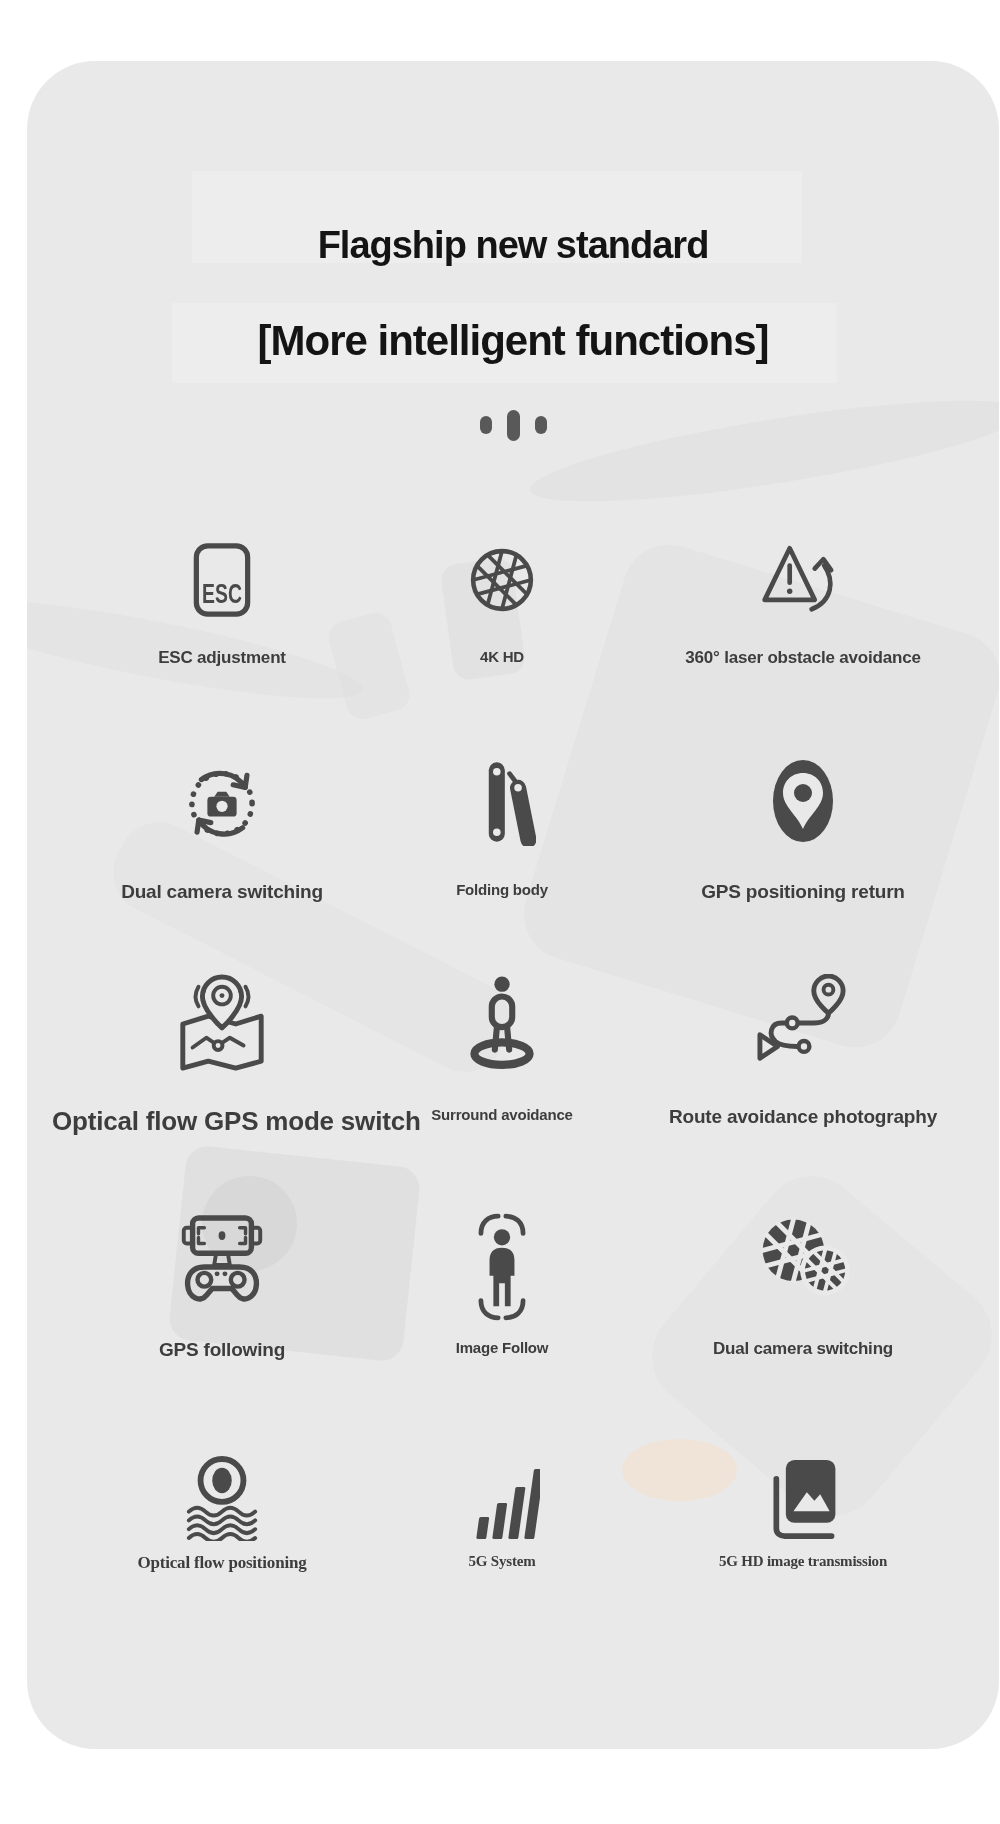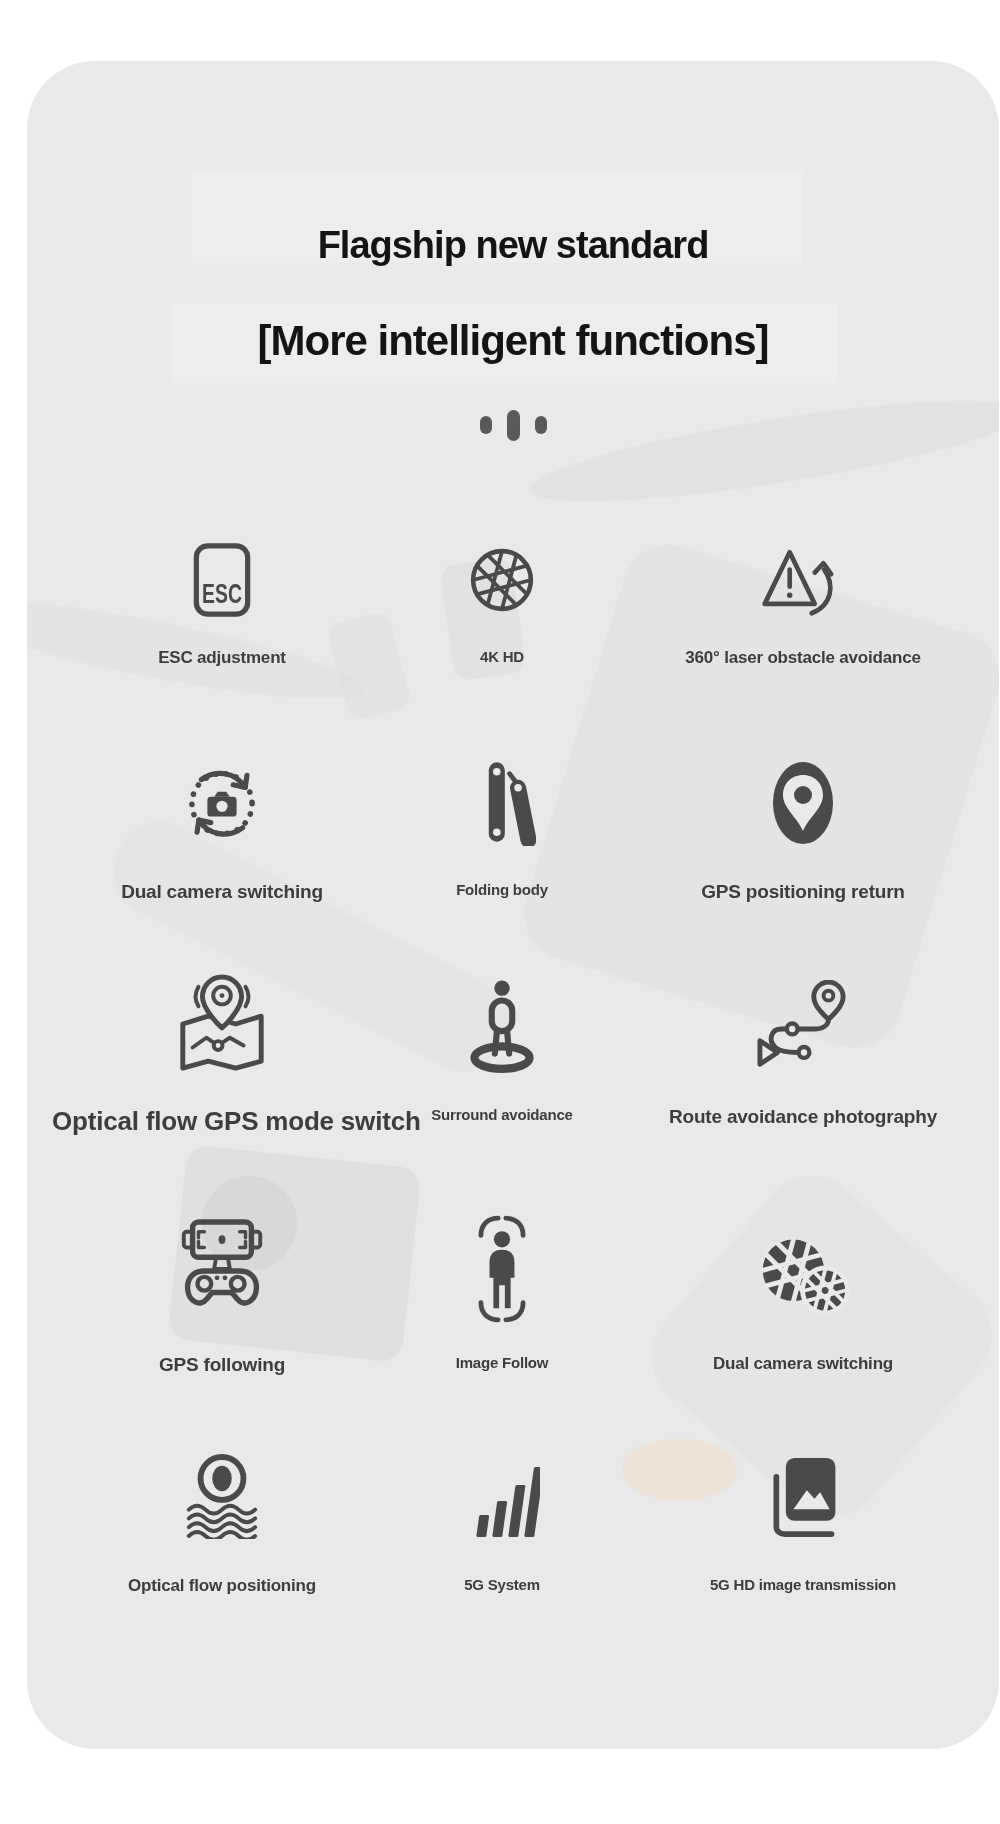--- a/index.html
+++ b/index.html
@@ -38,26 +38,26 @@
     position:absolute;left:0;top:347px;width:100%;height:34px;
     display:flex;align-items:center;justify-content:center;gap:15px;
   }
   .dot{background:#595959;border-radius:8px;}
   .dot-s{width:12px;height:18px;}
   .dot-m{width:13px;height:31px;}
 
   .cell{position:absolute;width:340px;text-align:center;}
   .c1{left:25px;} .c2{left:305px;} .c3{left:606px;}
   .r1{top:481px;} .r2{top:697px;} .r3{top:913px;} .r4{top:1149px;} .r5{top:1394px;}
-  .iconbox{display:flex;align-items:flex-end;justify-content:center;}
+  .iconbox{display:flex;align-items:flex-start;justify-content:center;}
   .r1 .iconbox{height:76px;} .r2 .iconbox{height:88px;} .r3 .iconbox{height:100px;}
   .r4 .iconbox{height:116px;} .r5 .iconbox{height:84px;}
   .lbl{font-weight:bold;color:#3d3d3d;white-space:nowrap;letter-spacing:-0.2px;}
   .r1 .lbl{margin-top:30px;text-align:center;} .r2 .lbl{margin-top:35px;} .r3 .lbl{margin-top:32px;}
-  .r4 .lbl{margin-top:28px;} .r5 .lbl{margin-top:37px;}
+  .r4 .lbl{margin-top:13px;} .r5 .lbl{margin-top:14px;font-family:Liberation Serif, serif;}
   .sz-sm{font-size:17px;} .sz-md{font-size:19px;} .sz-lg{font-size:15px;} .sz-xl{font-size:26px;}
   svg{display:block;}
 </style>
 </head>
 <body>
 
 <div class="card">
 
   <div class="decor bg-band1"></div>
   <div class="decor bg-band2"></div>

